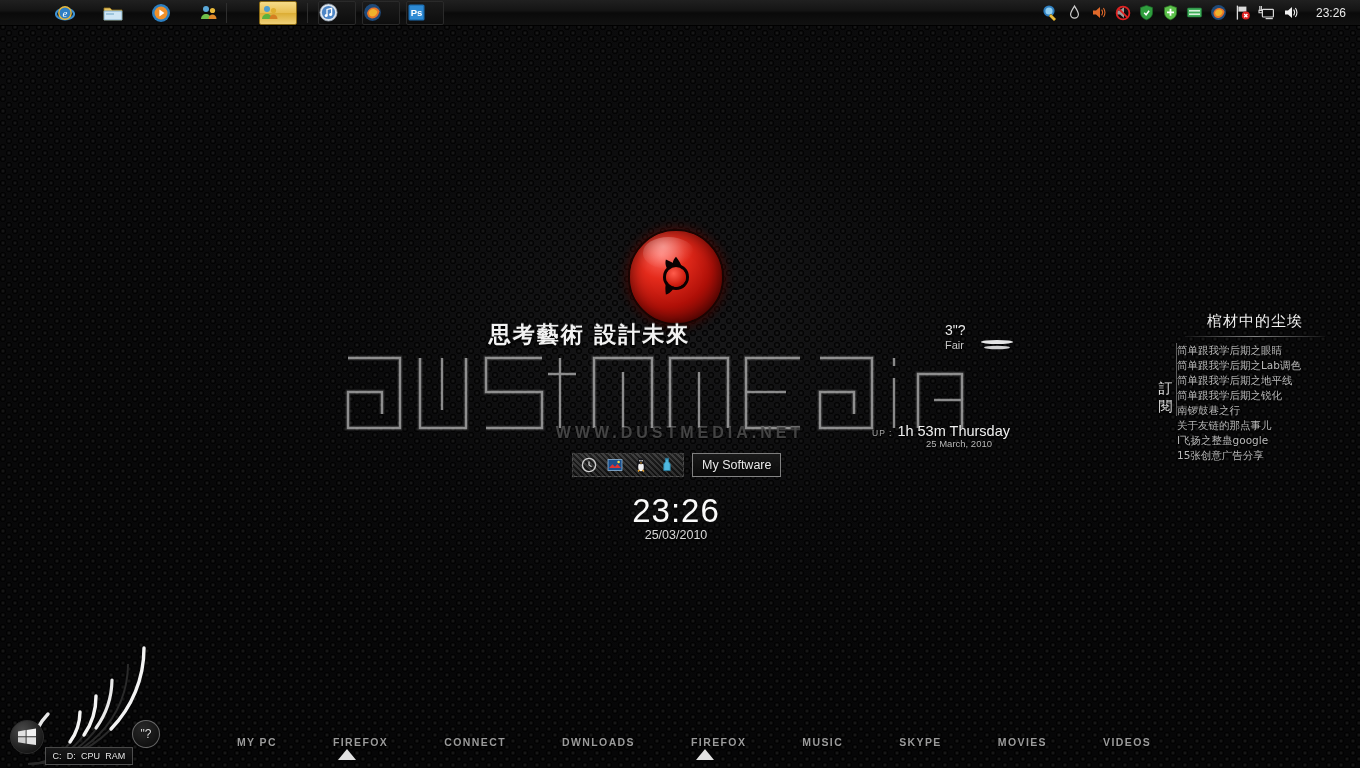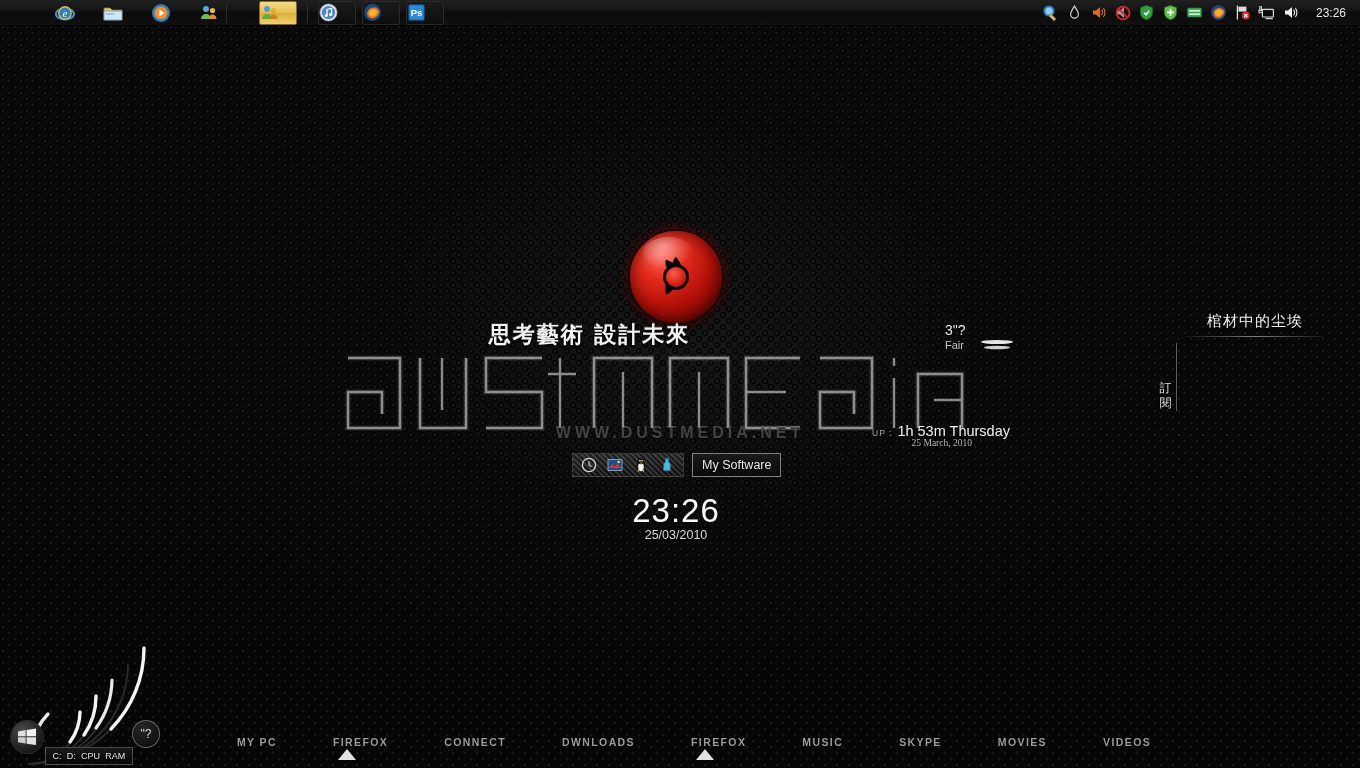--- a/index.html
+++ b/index.html
@@ -147,44 +147,44 @@
   #wx-icon { position: absolute; left: 34px; top: 14px; }
 
   
   #uptime {
     position: absolute; left: 872px; top: 423px;
     display: flex; align-items: baseline; gap: 5px;
   }
   #uptime-lbl { font-size: 8.5px; letter-spacing: 1px; color: #a9a9a9; text-shadow: 0 1px 2px #000; }
   #uptime-val { font-size: 14.5px; color: #f0f0f0; text-shadow: 0 1px 2px #000; }
   #uptime-date {
-    position: absolute; left: 832px; top: 438px; width: 140px;
+    position: absolute; left: 852px; top: 438px; width: 140px;
     text-align: right;
-    font-size: 9.5px; color: #b8b8b8; text-shadow: 0 1px 2px #000; font-family: Liberation Serif, serif;
+    font-size: 9.5px; color: #b8b8b8; text-shadow: 0 1px 2px #000;
   }
 
   
   #rss { position: absolute; left: 1155px; top: 312px; width: 200px; }
   #rss-title {
     font-family: "DejaVu Sans", sans-serif;
     font-size: 15px; color: #f0f0f0; text-align: center;
     text-shadow: 0 1px 2px #000; letter-spacing: 1px;
   }
   #rss-rule {
     margin: 5px auto 6px; width: 140px; height: 1px;
     background: linear-gradient(to right, rgba(255,255,255,0.05), rgba(230,230,230,0.55), rgba(255,255,255,0.05));
   }
   #rss-body { display: flex; align-items: flex-start; }
   #rss-subscribe {
     width: 22px; padding-top: 38px;
-    font-family: Liberation Sans, sans-serif;
-    font-size: 12px; color: #e2e2e2; line-height: 1.25;
+    font-family: Liberation Mono, monospace;
+    font-size: 14px; color: #e2e2e2; line-height: 1.25;
     text-align: center; text-shadow: 0 1px 2px #000;
     border-right: 1px solid rgba(200,200,200,0.45);
-    margin-right: 6px;
+    margin-right: 0;
   }
   #rss-items { flex: 1; }
   .rss-item {
     font-family: "DejaVu Sans", sans-serif;
     font-size: 10.5px; line-height: 15px;
     color: #b9b9b9; text-shadow: 0 1px 2px #000;
     white-space: nowrap;
   }
 
   
@@ -465,20 +465,30 @@
     <span id="uptime-lbl">UP :</span>
     <span id="uptime-val">1h 53m Thursday</span>
   </div>
   <div id="uptime-date">25 March, 2010</div>
 
   <div id="rss">
     <div id="rss-title">棺材中的尘埃</div>
     <div id="rss-rule"></div>
     <div id="rss-body">
       <div id="rss-subscribe">訂閱</div>
+      <div id="rss-items">
+        <div class="rss-item">简单跟我学后期之眼睛</div>
+        <div class="rss-item">简单跟我学后期之Lab调色</div>
+        <div class="rss-item">简单跟我学后期之地平线</div>
+        <div class="rss-item">简单跟我学后期之锐化</div>
+        <div class="rss-item">南锣鼓巷之行</div>
+        <div class="rss-item">关于友链的那点事儿</div>
+        <div class="rss-item">I飞扬之整蛊google</div>
+        <div class="rss-item">15张创意广告分享</div>
+      </div>
     </div>
   </div>
 
   <div id="minidock">
     <svg class="md-ico" viewBox="0 0 16 16">
       <circle cx="8" cy="8" r="6.6" fill="none" stroke="#cfcfcf" stroke-width="1.4"></circle>
       <path d="M8 4.4V8l2.6 1.8" stroke="#cfcfcf" stroke-width="1.3" fill="none"></path>
     </svg>
     <svg class="md-ico" viewBox="0 0 16 16">
       <rect x="1" y="2.6" width="14" height="10.8" fill="#1a4f8a" stroke="#8fb8dd" stroke-width="0.8"></rect>

